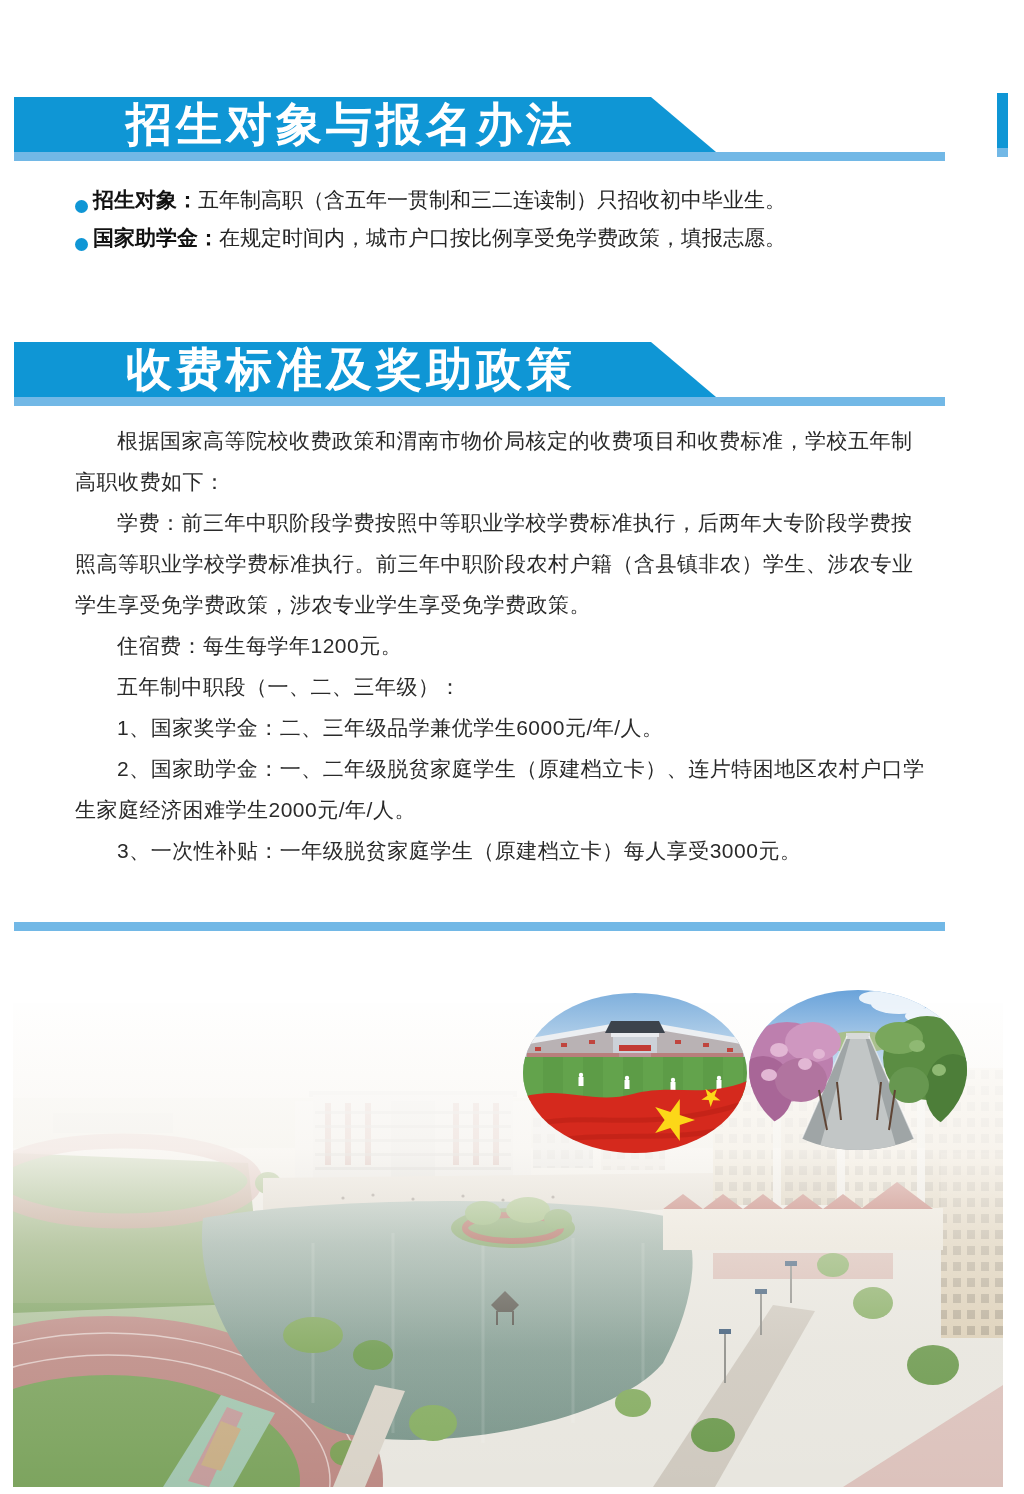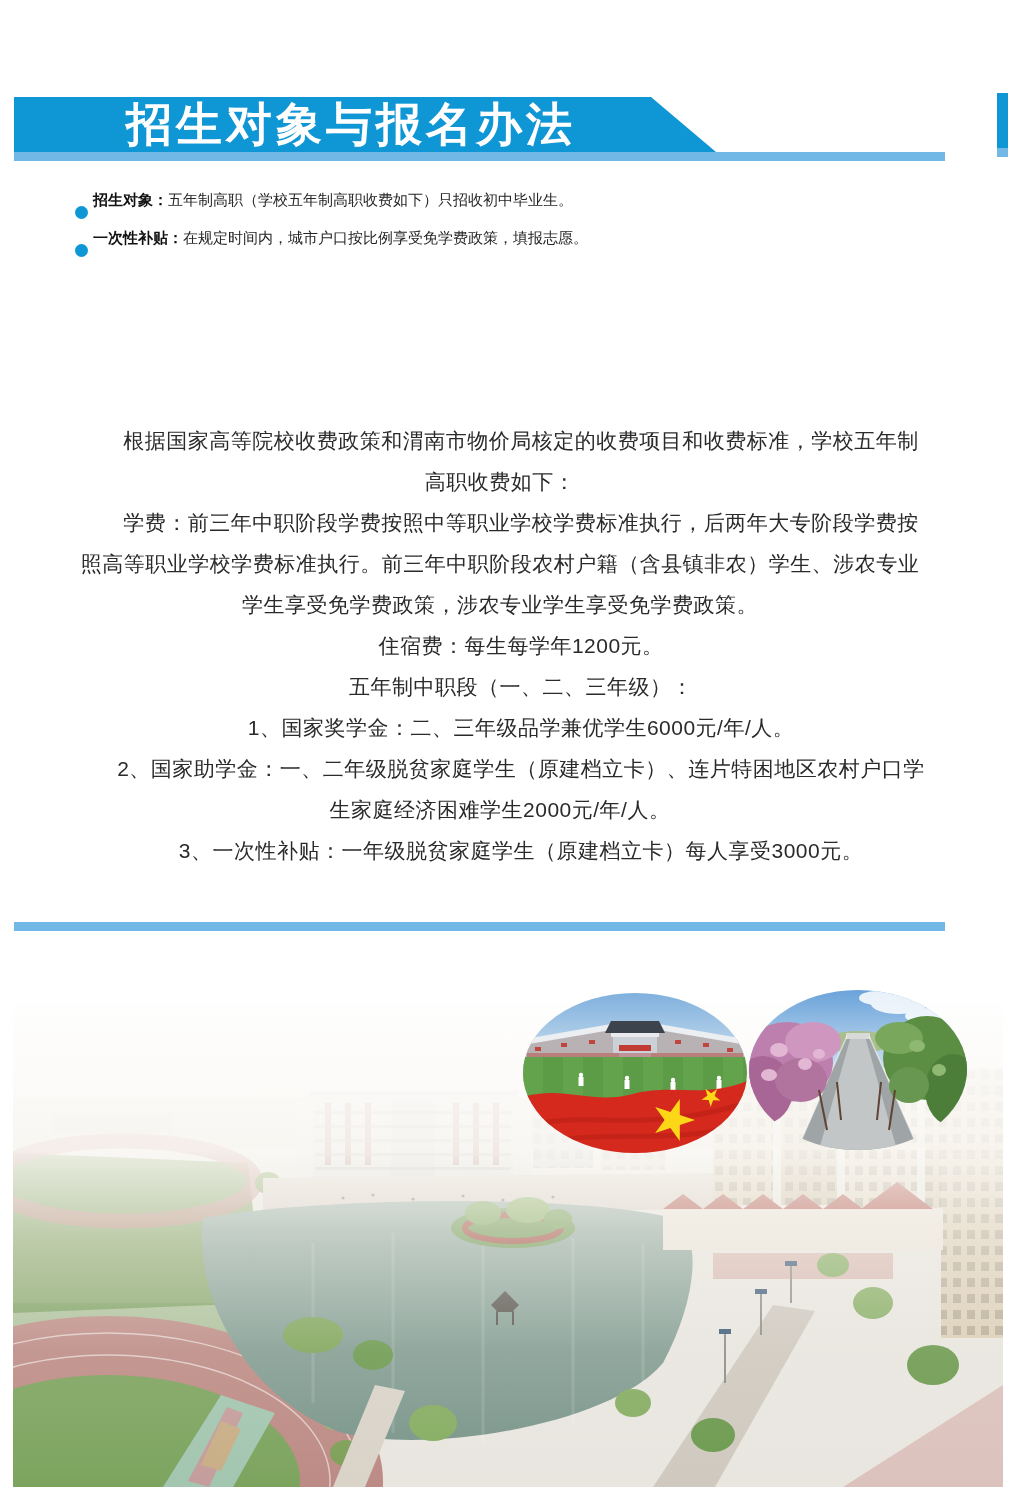--- a/index.html
+++ b/index.html
@@ -20,33 +20,33 @@
     line-height:55px; padding-left:112px; letter-spacing:4px;
     white-space:nowrap;
   }
   .banner-strip { width:931px; height:9px; background:#72b8e6; }
   
   .edge-bar { position:absolute; left:997px; top:93px; width:11px; }
   .edge-bar-dark { width:11px; height:55px; background:#0f96d5; }
   .edge-bar-light { width:11px; height:9px; background:#72b8e6; }
   
   .bullets { position:absolute; left:75px; top:181px; width:885px; }
-  .bullet-row { display:flex; align-items:flex-end; font-size:15px; line-height:38px; color:#252525; }
+  .bullet-row { display:flex; align-items:center; font-size:21px; line-height:38px; color:#252525; }
   .bullet-dot {
     flex:none; width:13px; height:13px; border-radius:50%;
     background:#0f96d5; margin:13px 5px 0 0;
   }
   .bullet-label { font-weight:bold; color:#111111; white-space:nowrap; }
   .bullet-content { flex:1; }
   .bullet-cont {  }
   
   .fees-text { position:absolute; left:75px; top:420px; width:850px; }
   .fees-text p {
     font-size:21px; line-height:41px; color:#2a2a2a;
-    text-indent:2em; letter-spacing:0.5px;text-align:center;
+    text-indent:2em; letter-spacing:0.5px;
   }
   
   .photo-wrap { position:absolute; left:13px; top:1003px; width:990px; height:484px; }
   .photo-main { position:absolute; left:0; top:0; width:990px; height:484px; display:block; }
   .photo-oval1 { position:absolute; left:510px; top:-10px; width:224px; height:160px; display:block; }
   .photo-oval2 { position:absolute; left:736px; top:-13px; width:218px; height:160px; display:block; }
 </style>
 </head>
 <body>
 
@@ -62,33 +62,39 @@
       <h2 class="banner-title">招生对象与报名办法</h2>
     </div>
     <div class="banner-strip"></div>
   </div>
 
   <div class="bullets">
     <div class="bullet-row">
       <span class="bullet-dot"></span>
       <span class="bullet-label">招生对象：</span>
       <div class="bullet-content">
-        <span>五年制高职（学校五年制高职收费如下）只招收初中毕业生。</span>
+        <span>五年制高职（含五年一贯制和三二连读制）只招收初中毕业生。</span>
         <div class="bullet-cont"></div>
       </div>
     </div>
     <div class="bullet-row">
       <span class="bullet-dot"></span>
-      <span class="bullet-label">一次性补贴：</span>
+      <span class="bullet-label">国家助学金：</span>
       <div class="bullet-content">
         <div class="bullet-cont">在规定时间内，城市户口按比例享受免学费政策，填报志愿。</div>
       </div>
     </div>
   </div>
 
+  <div class="banner" style="top:342px">
+    <div class="banner-main">
+      <h2 class="banner-title">收费标准及奖助政策</h2>
+    </div>
+    <div class="banner-strip"></div>
+  </div>
 
   <div class="fees-text">
     <p>根据国家高等院校收费政策和渭南市物价局核定的收费项目和收费标准，学校五年制高职收费如下：</p>
     <p>学费：前三年中职阶段学费按照中等职业学校学费标准执行，后两年大专阶段学费按照高等职业学校学费标准执行。前三年中职阶段农村户籍（含县镇非农）学生、涉农专业学生享受免学费政策，涉农专业学生享受免学费政策。</p>
     <p>住宿费：每生每学年1200元。</p>
     <p>五年制中职段（一、二、三年级）：</p>
     <p>1、国家奖学金：二、三年级品学兼优学生6000元/年/人。</p>
     <p>2、国家助学金：一、二年级脱贫家庭学生（原建档立卡）、连片特困地区农村户口学生家庭经济困难学生2000元/年/人。</p>
     <p>3、一次性补贴：一年级脱贫家庭学生（原建档立卡）每人享受3000元。</p>
   </div>

